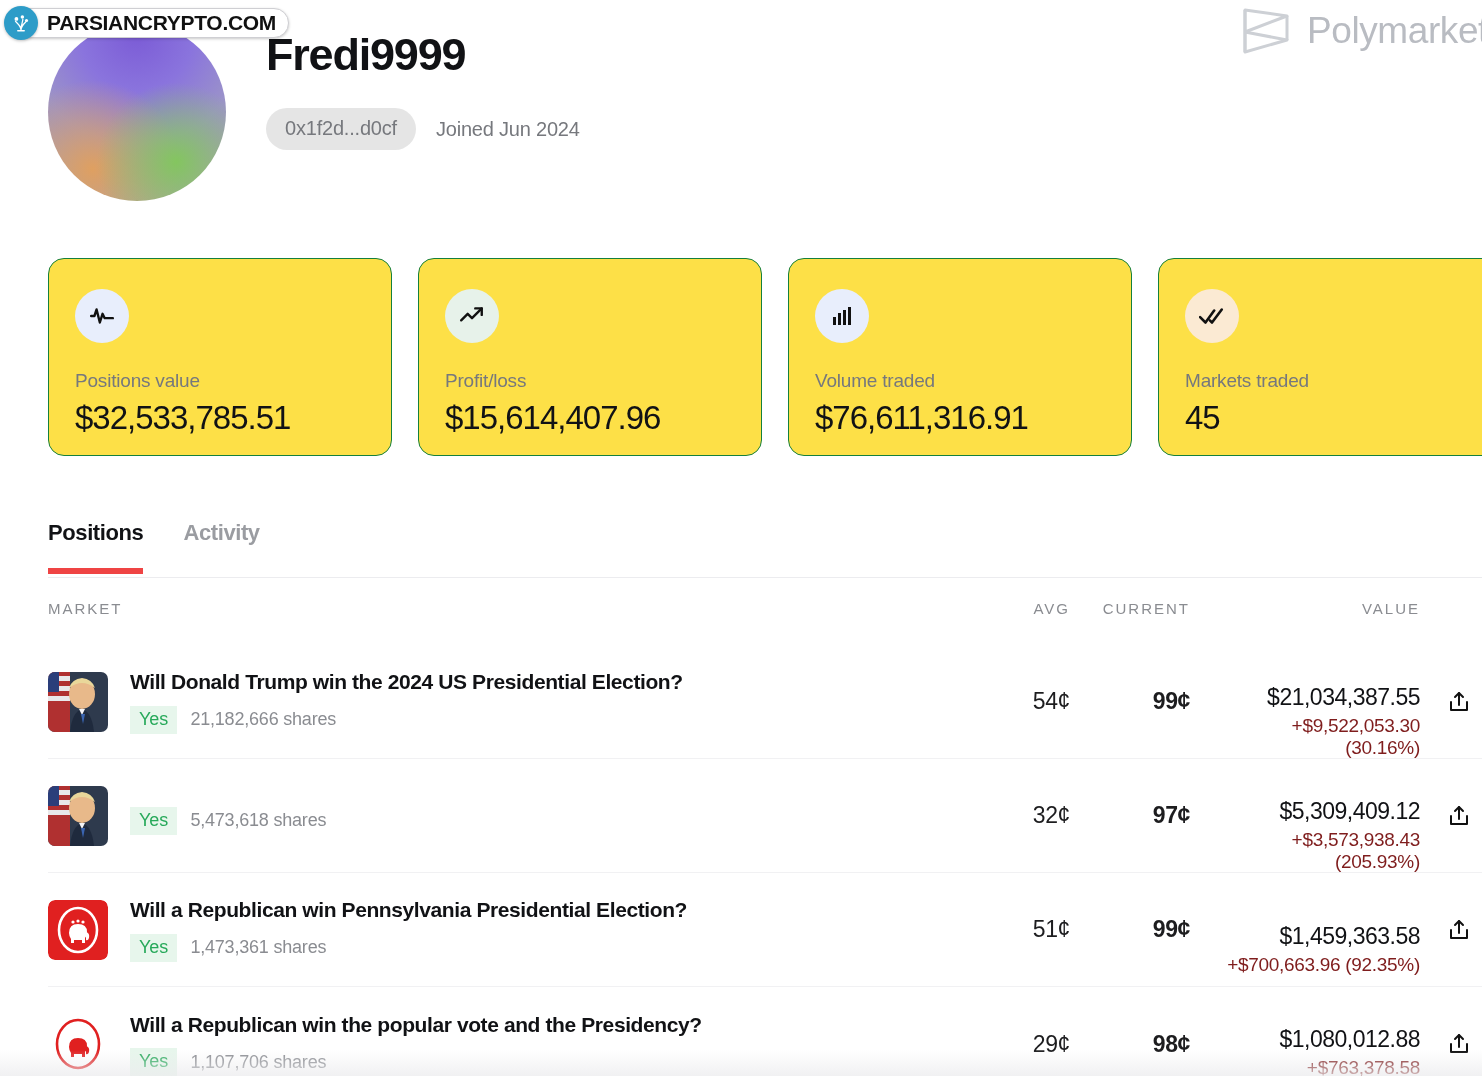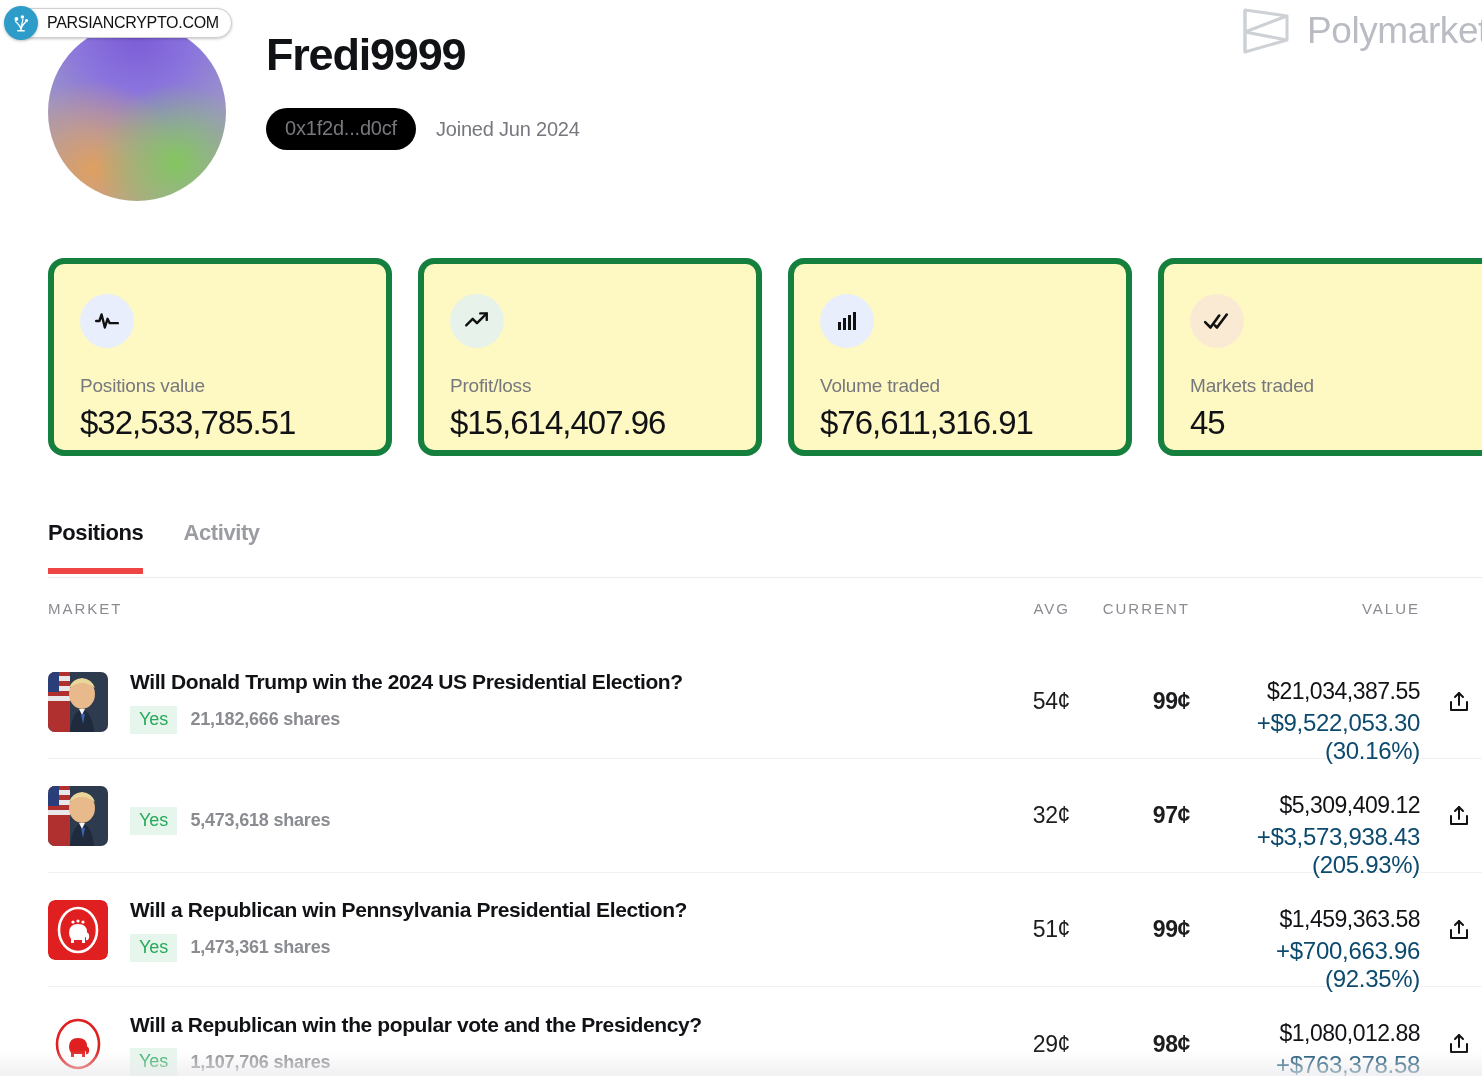--- a/index.html
+++ b/index.html
@@ -33,53 +33,53 @@
       radial-gradient(circle at 50% 6%, #7b5bd6 0%, #8a74dd 30%, #9b93c9 58%, #b0a9a2 100%);
     flex: none;
   }
   .profile-meta { padding-top: 8px; }
   .username {
     font-size: 45px; font-weight: 700; letter-spacing: -1.2px; color: #111215;
     line-height: 1.05;
   }
   .meta-row { display: flex; align-items: center; gap: 20px; margin-top: 30px; }
   .addr-pill {
-    background: #000000; color: #76787d; border-radius: 999px;
+    background: #e5e5e5; color: #76787d; border-radius: 999px;
     padding: 9px 19px 10px; font-size: 20px; letter-spacing: -0.2px;
   }
   .joined { color: #76787d; font-size: 20px; letter-spacing: -0.2px; }
 
   
   .watermark {
     position: absolute; left: 4px; top: 6px;
     display: flex; align-items: center;
     z-index: 40;
   }
   .wm-pill {
     display:flex; align-items:center;
     background:#ffffff; border:1.5px solid #cfcfd3; border-radius: 999px;
     height: 30px; padding: 0 12px 0 34px; margin-left: -26px;
     box-shadow: 0 1px 3px rgba(0,0,0,0.22);
   }
   .wm-text {
-    font-size: 16px; font-weight: 400; color:#111; letter-spacing: -0.3px;
+    font-size: 21px; font-weight: 700; color:#111; letter-spacing: -0.3px;
     font-family: "Liberation Sans", sans-serif; white-space: nowrap;
   }
   .wm-logo {
     width: 34px; height: 34px; border-radius: 50%;
     background: #2d9cc8; position: relative; z-index: 2;
     box-shadow: 0 1px 3px rgba(0,0,0,0.25);
     display:flex; align-items:center; justify-content:center;
   }
 
   
   .cards { position: absolute; left: 48px; top: 258px; display: flex; gap: 26px; }
   .card {
     width: 344px; height: 198px;
-    border: 6px solid #15803d; border-radius: 16px; background: #fef9c3;
+    border: 1px solid #15803d; border-radius: 16px; background: #fde047;
     padding: 30px 26px 0;
   }
   .card-icon {
     width: 54px; height: 54px; border-radius: 50%;
     display: flex; align-items: center; justify-content: center;
   }
   .card-label { margin-top: 27px; font-size: 19px; color: #76787d; letter-spacing: -0.2px; }
   .card-value {
     margin-top: 7px; font-size: 33px; font-weight: 500; letter-spacing: -1px; color:#111215;
   }
@@ -119,26 +119,26 @@
   .thumb { width: 60px; height: 60px; border-radius: 7px; flex: none; overflow: hidden; }
   .m-title {
     font-size: 21px; font-weight: 700; color: #111215; letter-spacing: -0.4px;
     line-height: 1.25;
   }
   .m-sub { margin-top: 10px; display: flex; align-items: center; gap: 13px; }
   .badge-yes {
     background: #e7f6ec; color: #27a95a; font-size: 18px; font-weight: 500;
     border-radius: 0; padding: 3px 9px 4px;
   }
-  .shares { font-size: 18px; color: #8a8c91; letter-spacing: -0.2px; font-weight: bold; }
+  .shares { font-size: 18px; color: #8a8c91; letter-spacing: -0.2px; }
   .cell-avg { width: 110px; text-align: right; font-size: 23px; font-weight: 500; letter-spacing:-0.4px; }
   .cell-cur { width: 120px; text-align: right; font-size: 23px; font-weight: 700; letter-spacing:-0.4px; }
   .cell-val { width: 230px; text-align: right; }
   .val-main { font-size: 23px; font-weight: 500; letter-spacing: -0.5px; color:#111215;margin-top:40px; }
-  .val-pnl  { font-size: 24px; color: #0c4a6e; letter-spacing: -0.3px; margin-top: 4px; line-height:1.18;}
+  .val-pnl  { font-size: 19px; color: #7f1d1d; letter-spacing: -0.3px; margin-top: 4px; line-height:1.18;}
   .cell-share { width: 62px; display: flex; justify-content: flex-end; padding-right: 8px; }
   .share-btn { width: 30px; height: 30px; display:flex; align-items:center; justify-content:center; cursor:pointer; }
 
   
   .fade {
     position: absolute; left: 0; bottom: 0; width: 1482px; height: 26px;
     background: linear-gradient(to bottom, rgba(255,255,255,0), rgba(236,236,238,0.75));
     pointer-events: none;
   }
 </style>

